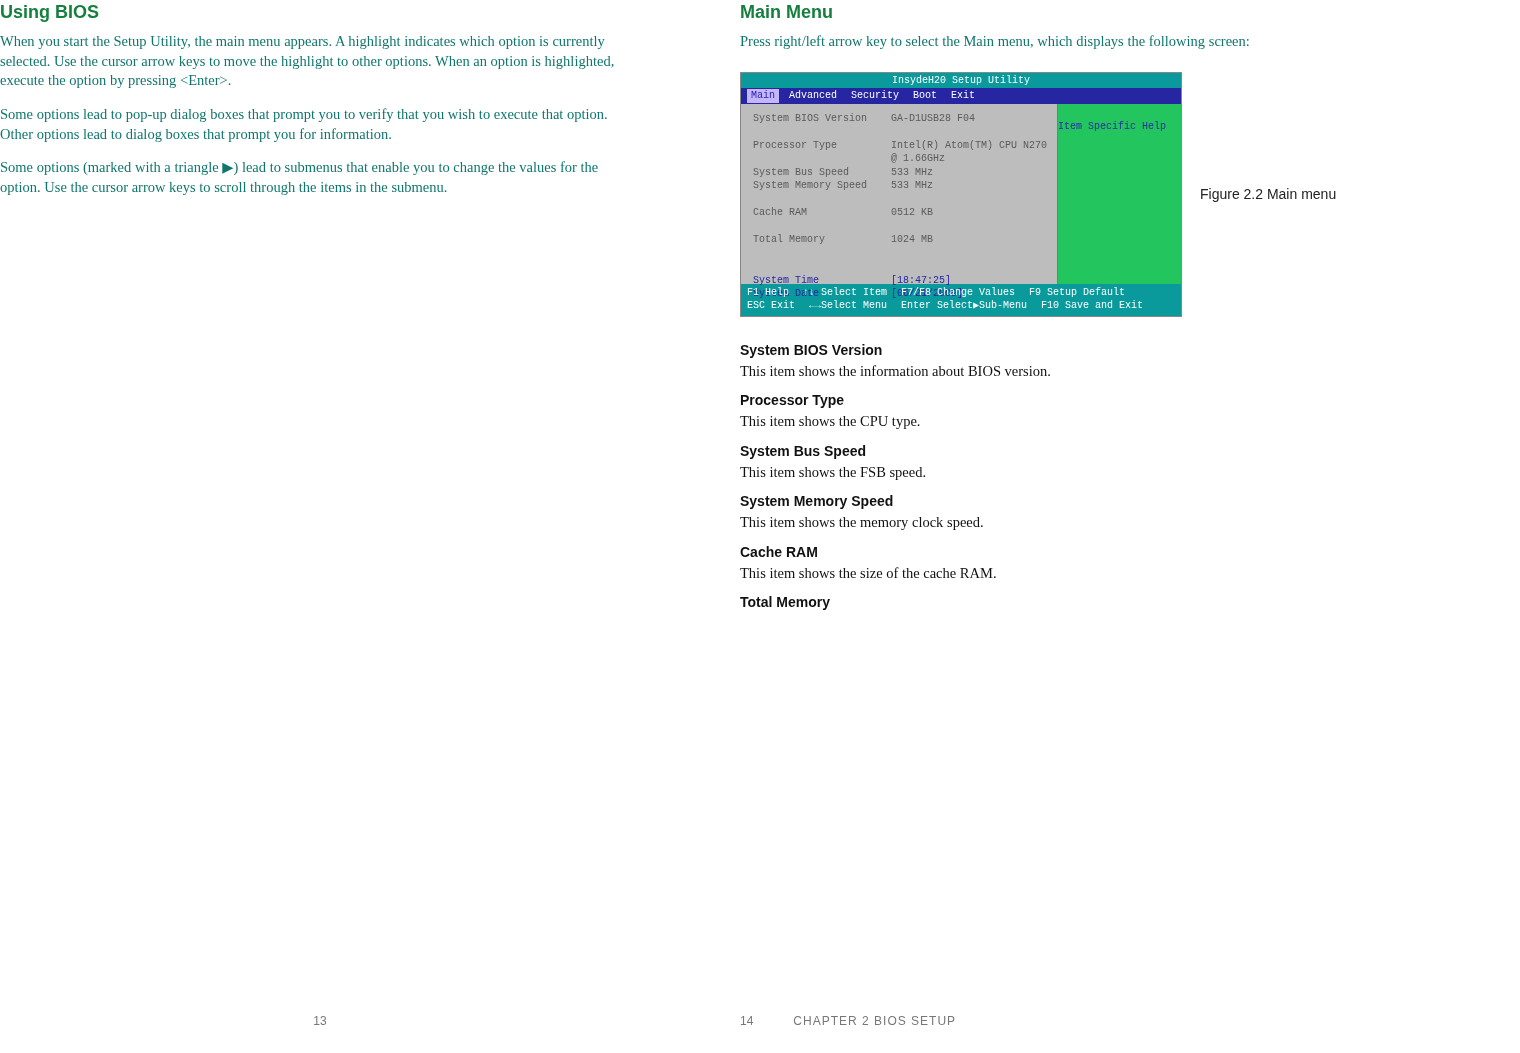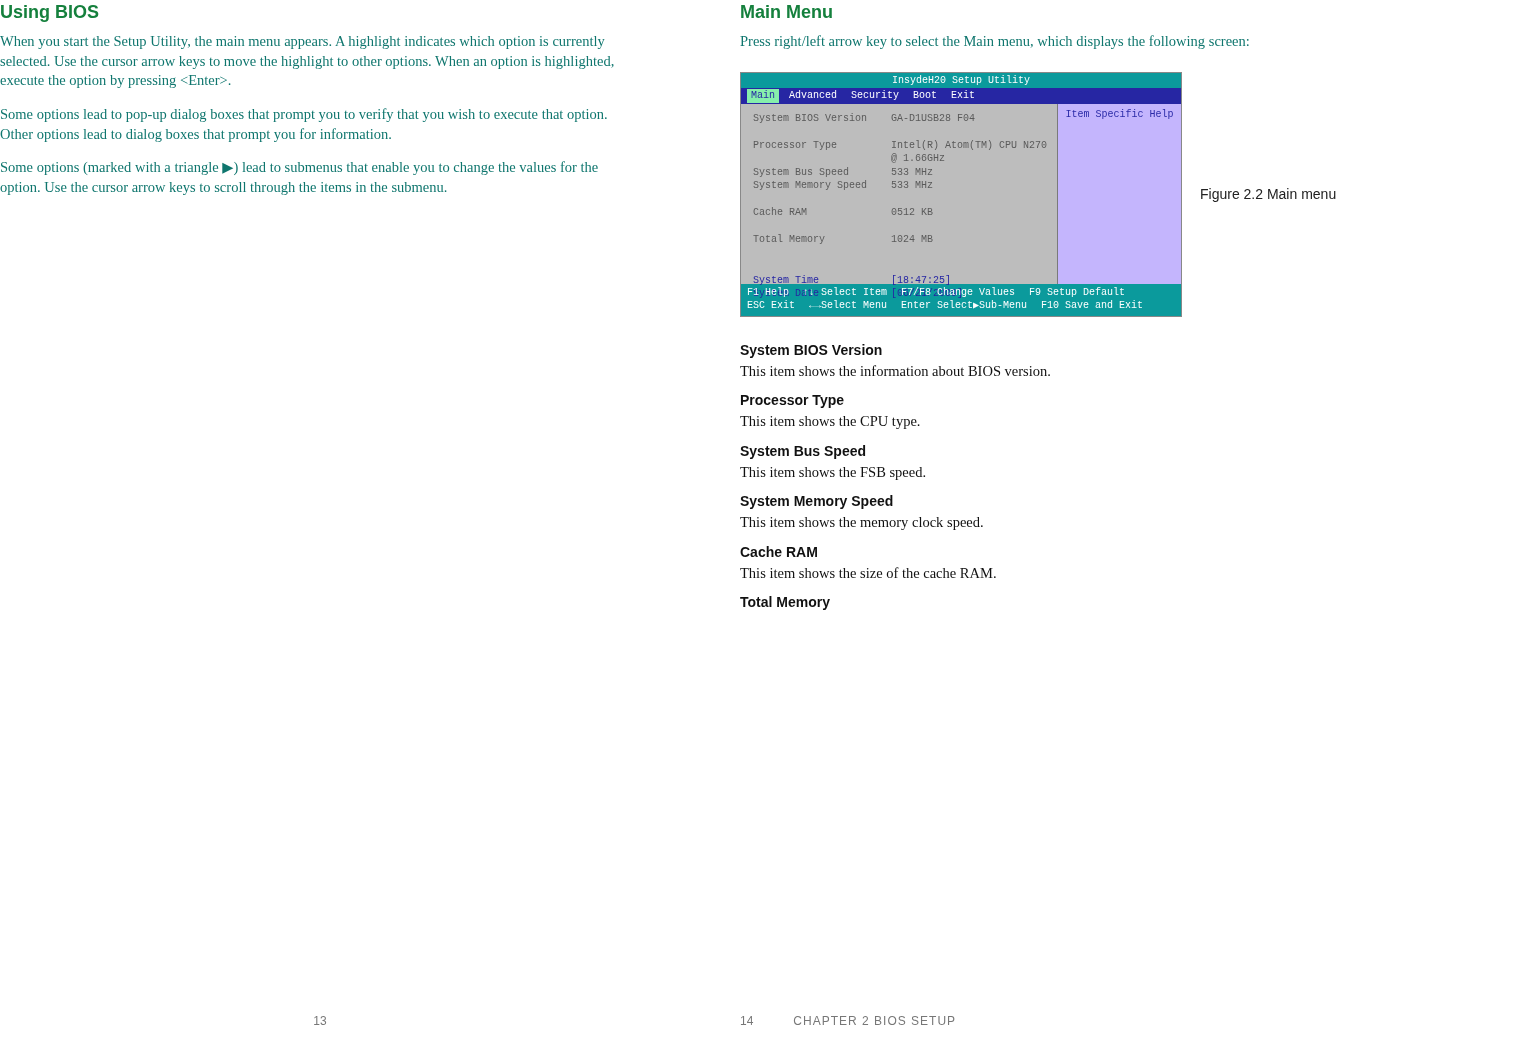--- a/index.html
+++ b/index.html
@@ -89,41 +89,40 @@
     color: #fff;
     padding: 1px 6px;
     display: flex;
     gap: 6px;
     align-items: center;
   }
   .bios-tab {
     padding: 0 4px;
   }
   .bios-tab.sel {
-    background: #86efac;
+    background: #c4b5fd;
     color: #2626a3;
   }
   .bios-body {
     display: flex;
     flex-direction: row;
     height: 180px;
     background: #bdbdbd;
   }
   .bios-main {
     flex: 1;
     padding: 8px 10px 6px 12px;
     color: #5a5a5a;
   }
   .bios-help {
     width: 148px;
     border-left: 1px solid #7a7a7a;
-    background: #c4b5fd;
+    background: #22c55e;
     color: #4b4b4b;
-    text-align: center;
-    padding-top: 4px;
+    padding-top: 16px;
   }
   .bios-help-title {
     color: #2b2ba8;
     padding: 0;
     margin: 0;
   }
   .kv { white-space: pre; }
   .kv-blue { color: #2626a3; }
   .bios-footer {
     background: #0b9a9c;

